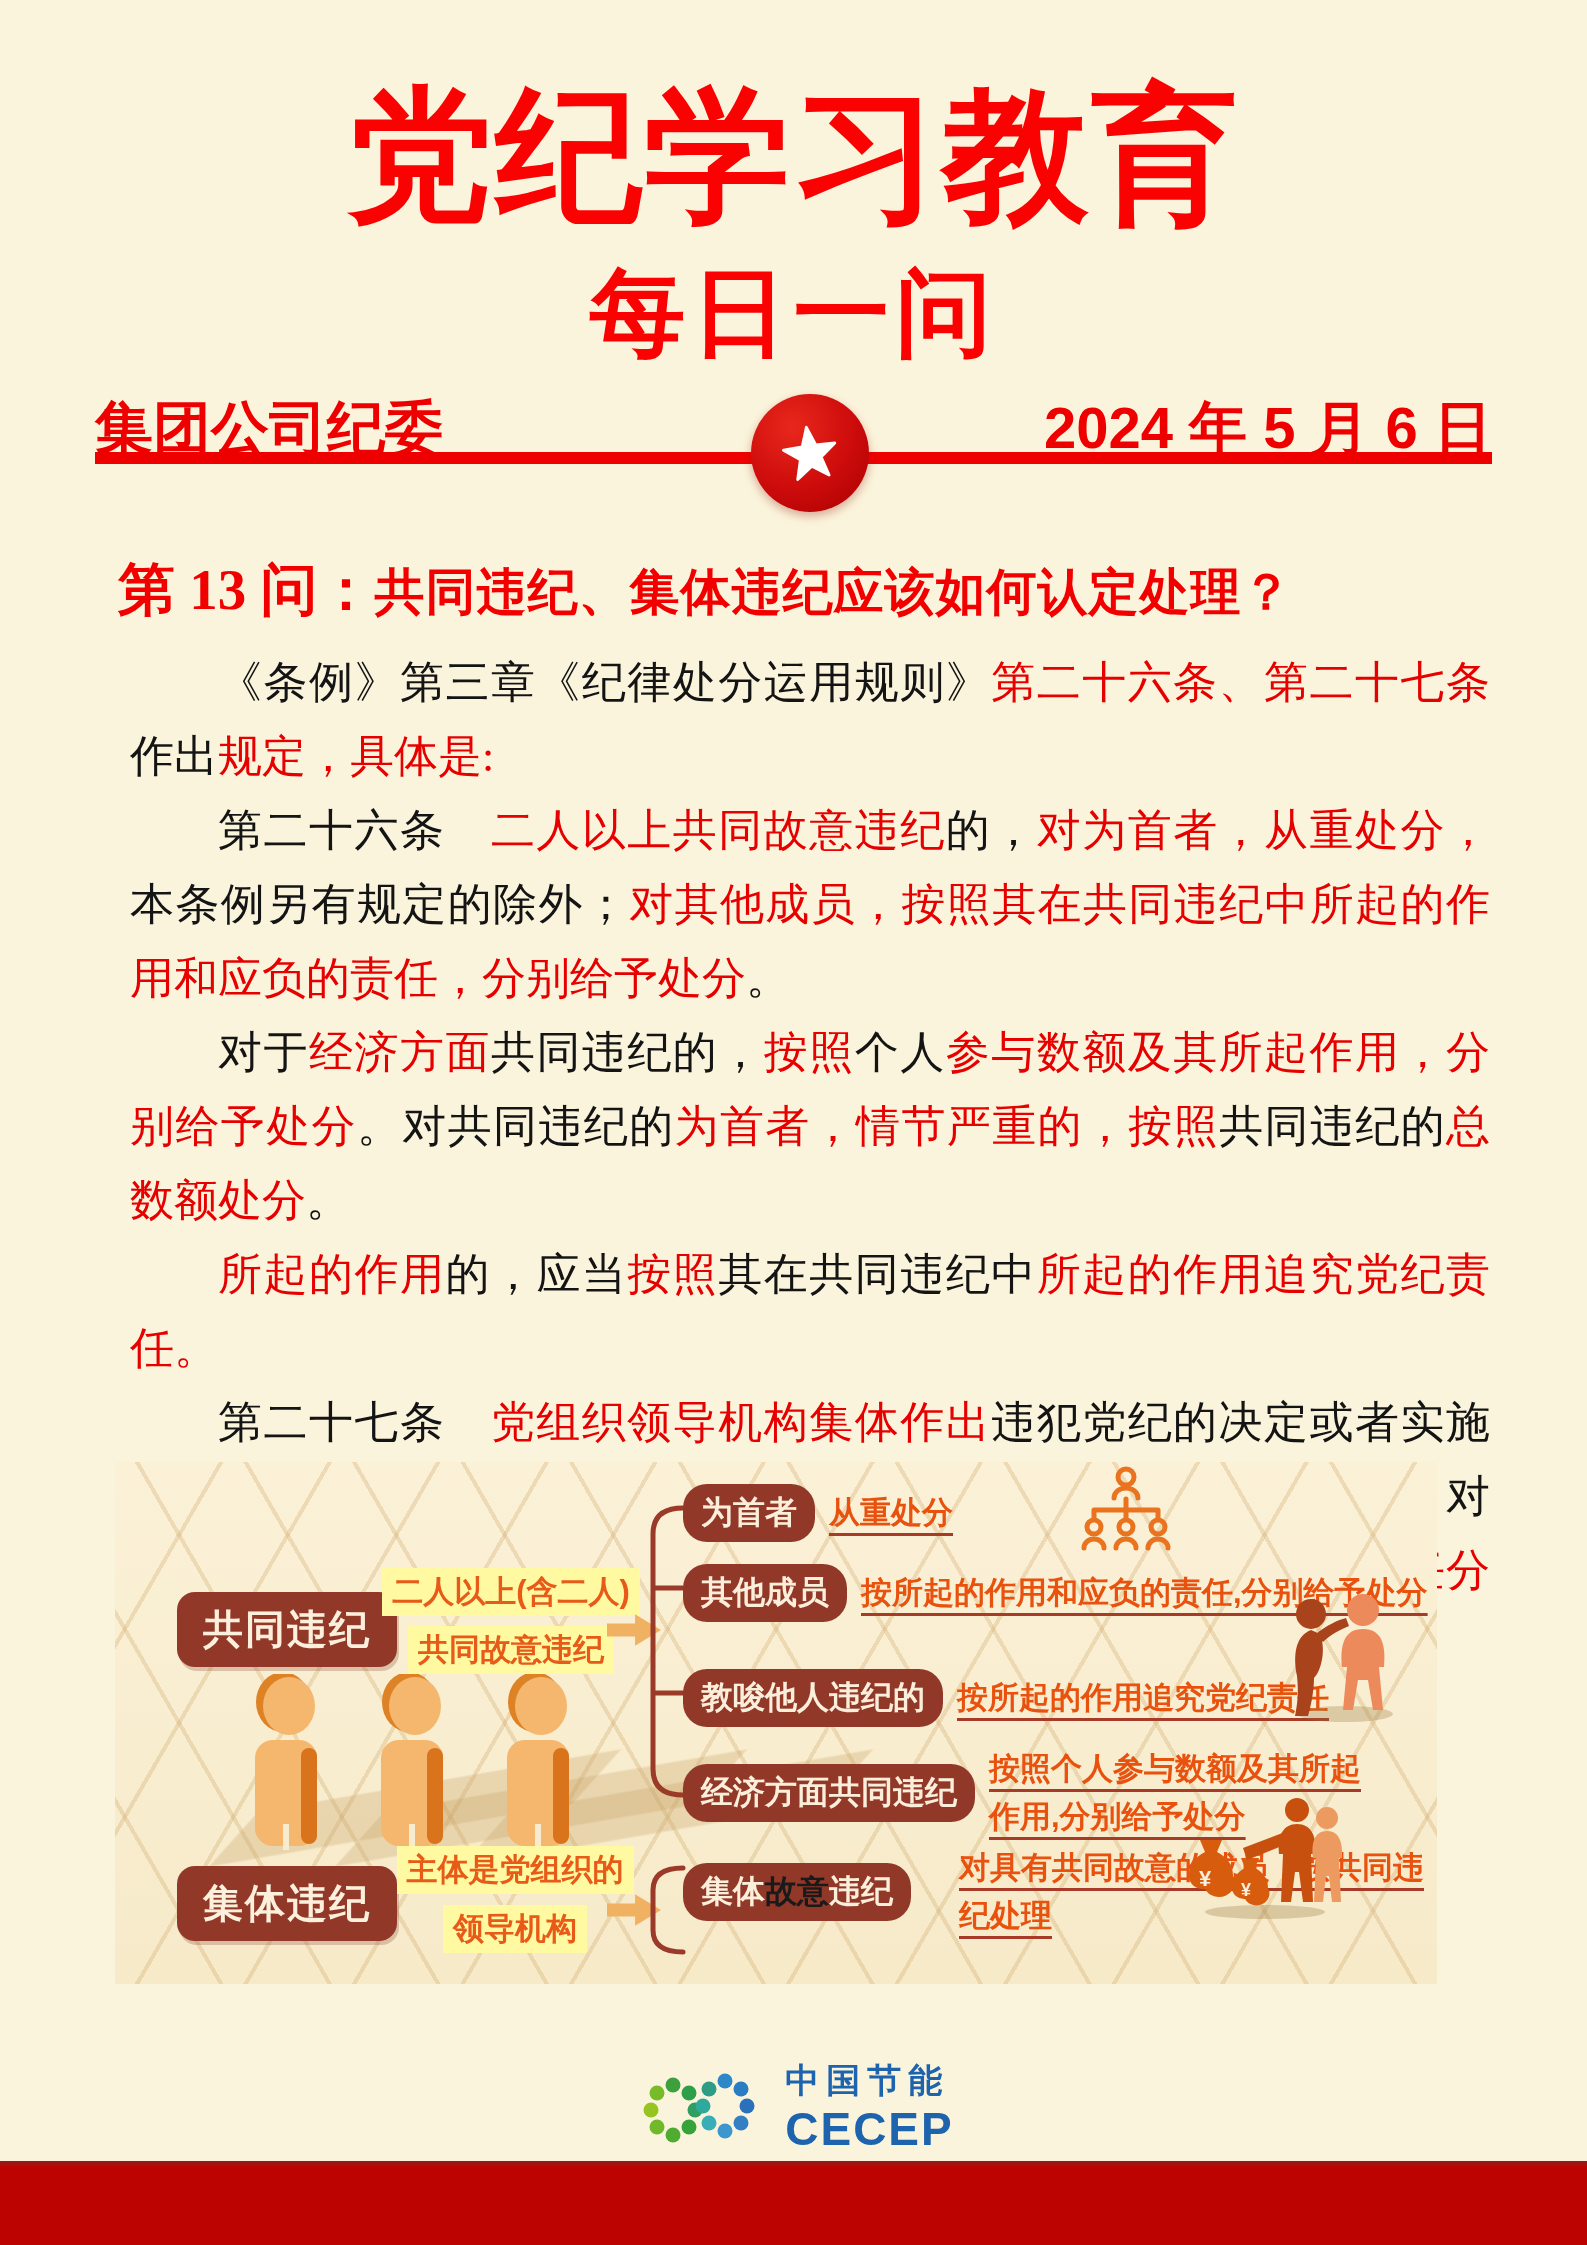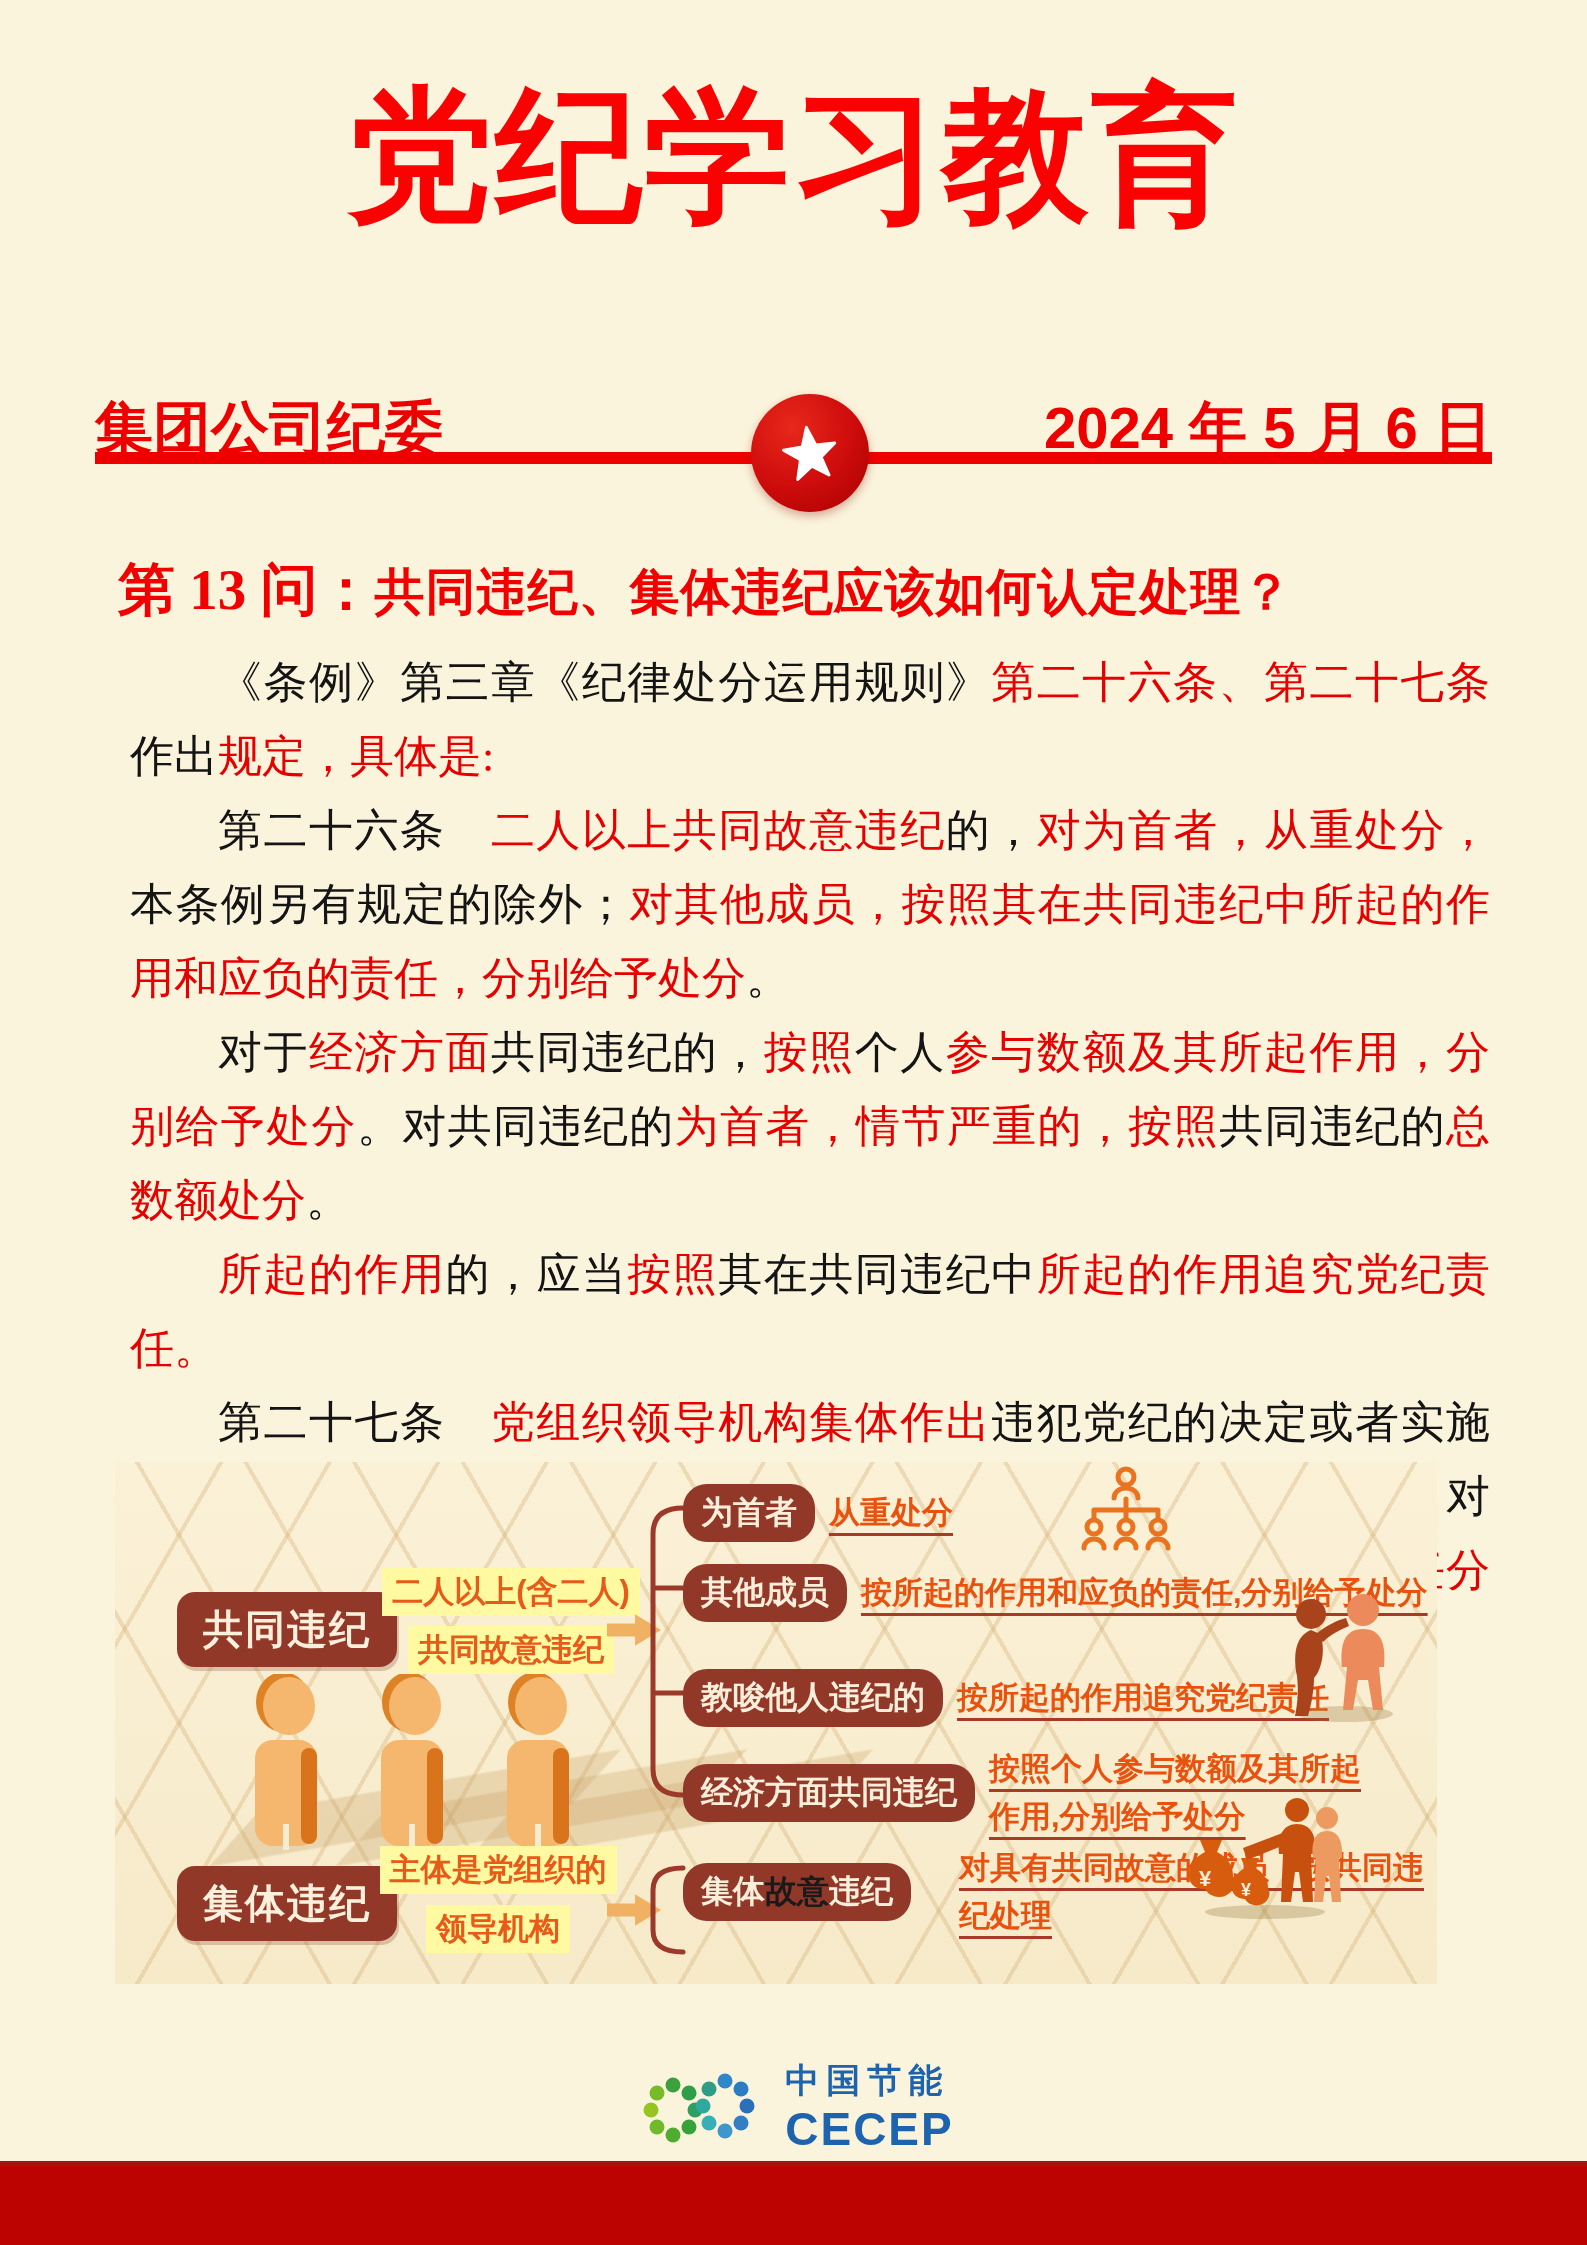--- a/index.html
+++ b/index.html
@@ -34,21 +34,21 @@
   
   .info{left:115px;top:1462px;width:1322px;height:522px;
         background:
           repeating-linear-gradient(60deg,rgba(210,172,112,0) 0 90px,rgba(210,172,112,.33) 90px 94px),
           repeating-linear-gradient(120deg,rgba(210,172,112,0) 0 90px,rgba(210,172,112,.33) 90px 94px),
           linear-gradient(#FBF1D7,#F6EAC9);}
   .gpill{background:#923828;color:#FCF0DC;font-size:40px;font-weight:800;
          padding:10px 26px;border-radius:18px;letter-spacing:2px;box-shadow:2px 4px 0 rgba(130,60,40,.25);}
   .gp1{left:62px;top:130px;} .gp2{left:62px;top:404px;}
   .note{width:300px;display:flex;flex-direction:column;align-items:center;gap:10px;}
-  .nt1{left:246px;top:106px;} .nt2{left:233px;top:384px;gap:11px;}
+  .nt1{left:246px;top:106px;} .nt2{left:250px;top:384px;gap:11px;}
   .hl{background:#FFF9A2;color:#E75A17;font-weight:800;font-size:31px;padding:3px 10px;white-space:nowrap;}
   .arr{width:54px;height:36px;background:#F0B162;
        clip-path:polygon(0 32%,52% 32%,52% 6%,100% 50%,52% 94%,52% 68%,0 68%);}
   .a1{left:492px;top:150px;} .a2{left:492px;top:430px;}
   .bracket{overflow:visible;}
   .node{left:568px;display:flex;align-items:center;gap:14px;}
   .n1{top:22px;} .n2{top:102px;} .n3{top:207px;} .n4{top:283px;} .n5{top:382px;gap:48px;} .n6{top:466px;}
   .npill{background:#923828;color:#FBEFDB;font-size:32px;font-weight:700;
          padding:7px 18px;border-radius:24px;white-space:nowrap;}
   .npill .blk{color:#1A1A1A;}
@@ -69,20 +69,21 @@
   .logo-text .en{font-size:46px;font-weight:900;color:#1D63AD;letter-spacing:2px;margin-top:-2px;}
   .footbar{left:0;bottom:0;width:100%;height:84px;background:#BD0202;
            box-shadow:inset 0 5px 0 rgba(110,55,48,.35);}
 </style>
 </head>
 <body>
 
 <div class="page">
 
   <div class="abs title">党纪学习教育</div>
+  <div class="abs subtitle">每日一问</div>
   <div class="abs org">集团公司纪委</div>
   <div class="abs date">2024 年 5 月 6 日</div>
   <div class="abs rule"></div>
   <div class="abs badge">
     <svg width="72" height="72" viewBox="0 0 100 100">
       <polygon points="50,14 59.5,40 86,41 64.5,57.5 72,84 50,68.5 28,84 35.5,57.5 14,41 40.5,40" fill="#FFFFFF" stroke="#FFFFFF" stroke-width="4" stroke-linejoin="round" transform="rotate(-8 50 50)"></polygon>
     </svg>
   </div>
 
   <div class="abs question">

